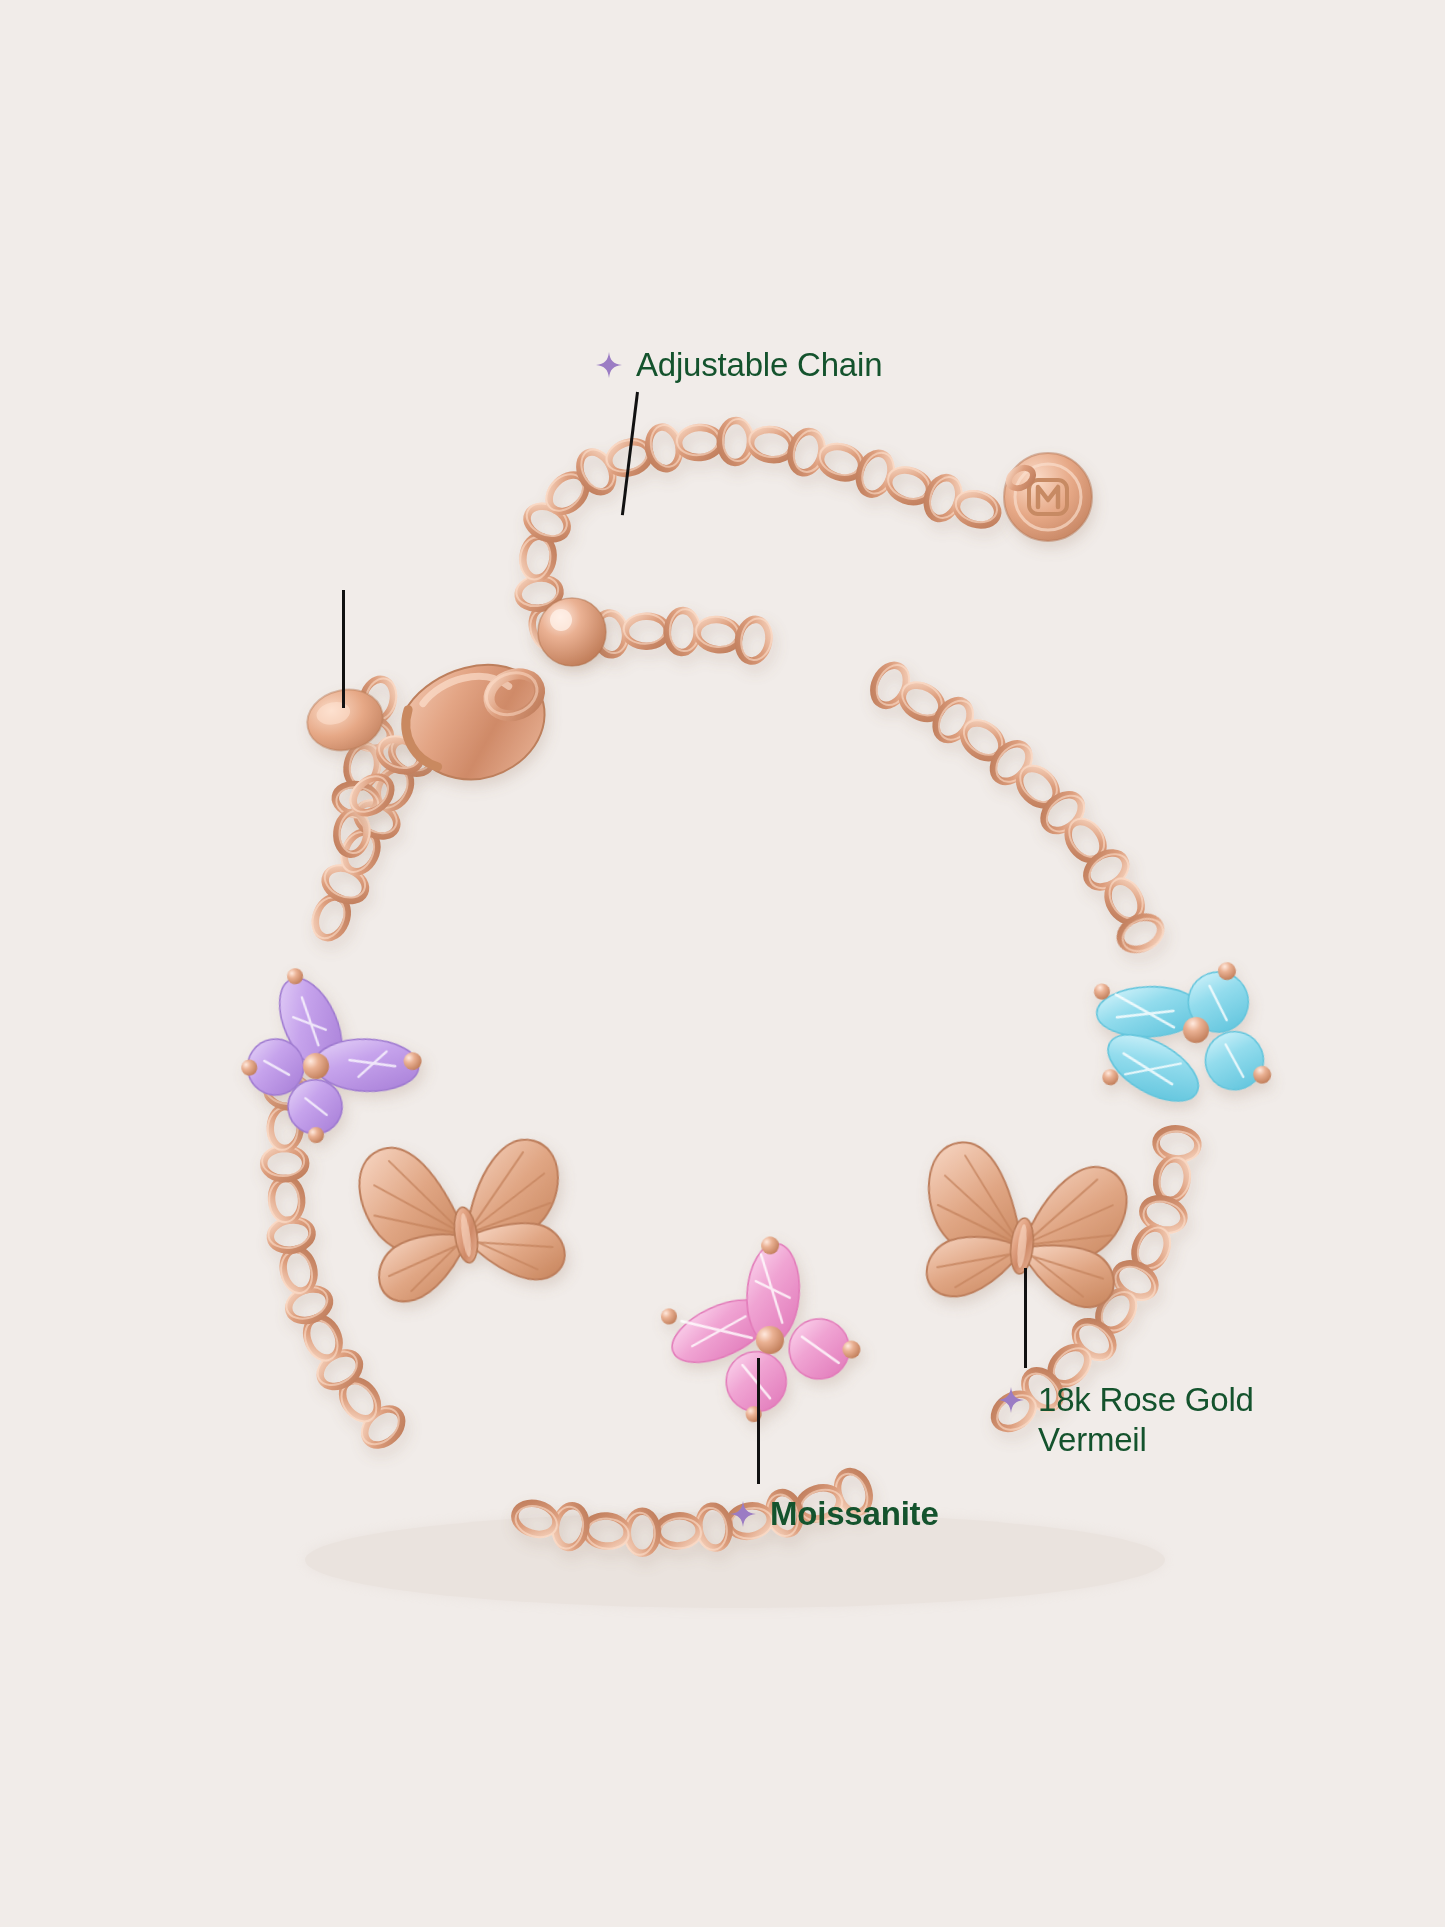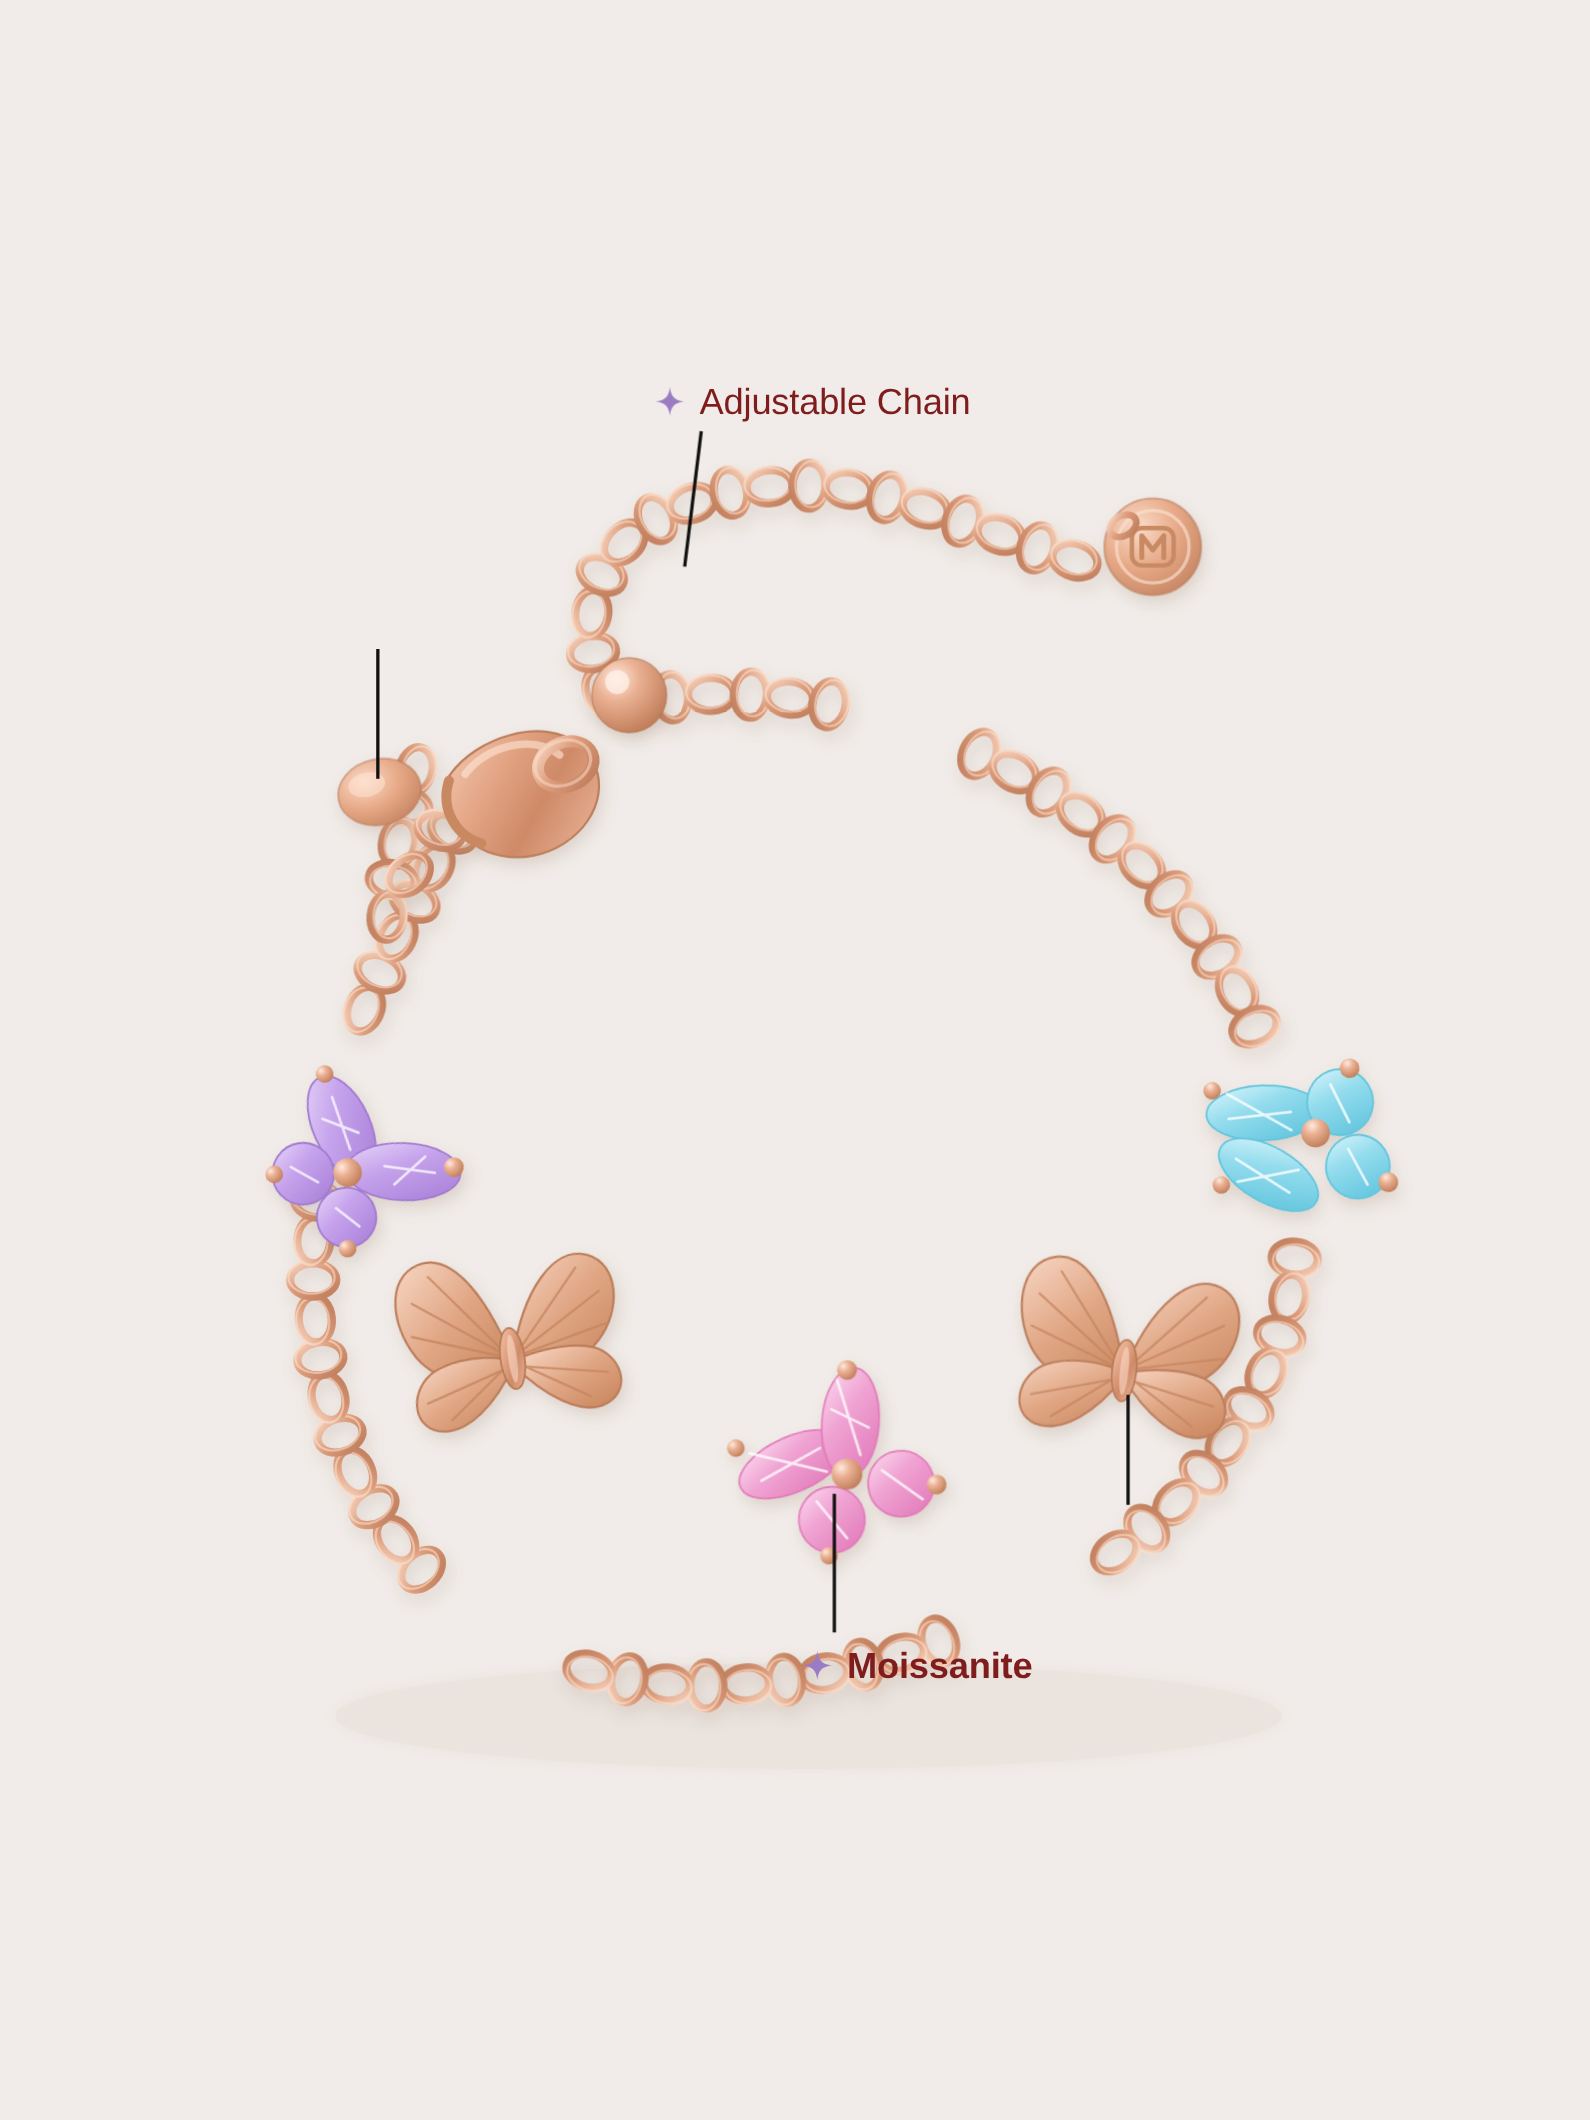--- a/index.html
+++ b/index.html
@@ -25,21 +25,21 @@
     white-space:nowrap;
   }
   .callout .spark{
     flex:0 0 auto;
     width:26px; height:26px;
     margin-top:7px;
   }
   .callout .ctext{
     font-size:33px;
     line-height:1.22;
-    color:#7f1d1d;
+    color:#14532d;
     letter-spacing:-0.2px;
     white-space:pre-line;
   }
   .leader{
     position:absolute;
     background:#111111;
   }
   
   #cl-chain   { left:596px;  top:345px;  }
   #cl-closure { left:168px;  top:536px;  }
@@ -353,20 +353,27 @@
   <div class="leader" id="ld-moiss"></div>
 
   <div class="callout" id="cl-chain">
     <svg class="spark" viewBox="0 0 24 24">
       <path d="M12 0 C13 8 16 11 24 12 C16 13 13 16 12 24 C11 16 8 13 0 12 C8 11 11 8 12 0 Z" fill="#9b7cc4"></path>
     </svg>
     <div class="ctext">Adjustable Chain</div>
   </div>
 
 
+  <div class="callout" id="cl-vermeil">
+    <svg class="spark" viewBox="0 0 24 24">
+      <path d="M12 0 C13 8 16 11 24 12 C16 13 13 16 12 24 C11 16 8 13 0 12 C8 11 11 8 12 0 Z" fill="#9b7cc4"></path>
+    </svg>
+    <div class="ctext">18k Rose Gold
+Vermeil</div>
+  </div>
 
   <div class="callout" id="cl-moiss">
     <svg class="spark" viewBox="0 0 24 24">
       <path d="M12 0 C13 8 16 11 24 12 C16 13 13 16 12 24 C11 16 8 13 0 12 C8 11 11 8 12 0 Z" fill="#9b7cc4"></path>
     </svg>
     <div class="ctext">Moissanite</div>
   </div>
 
 </div>
 

